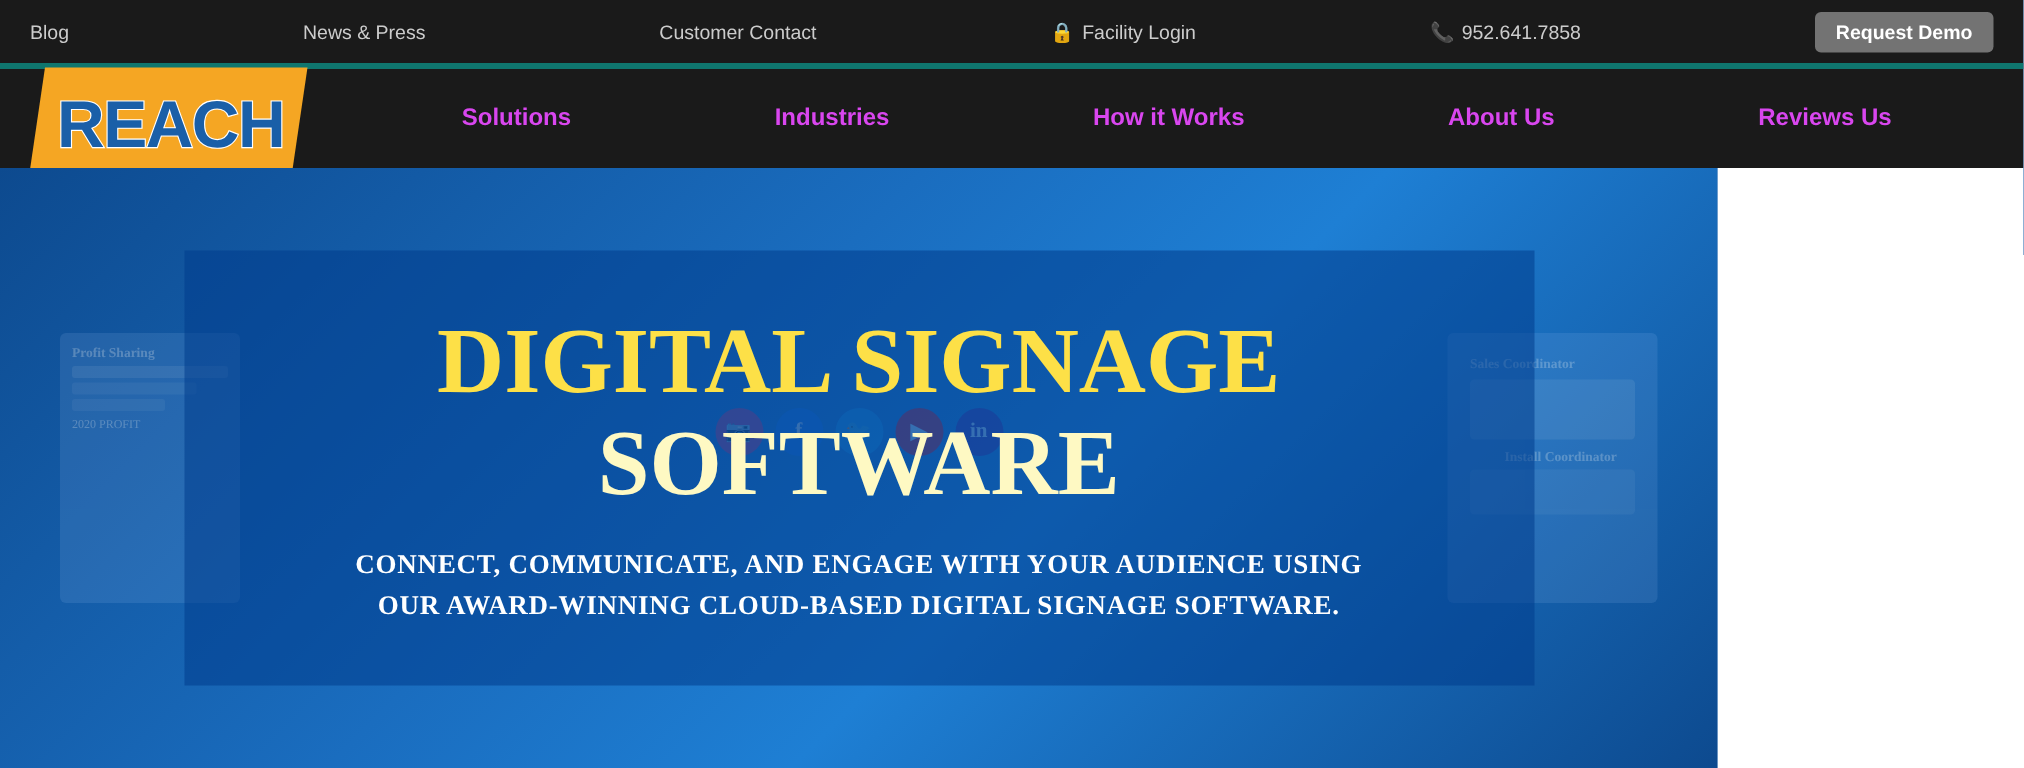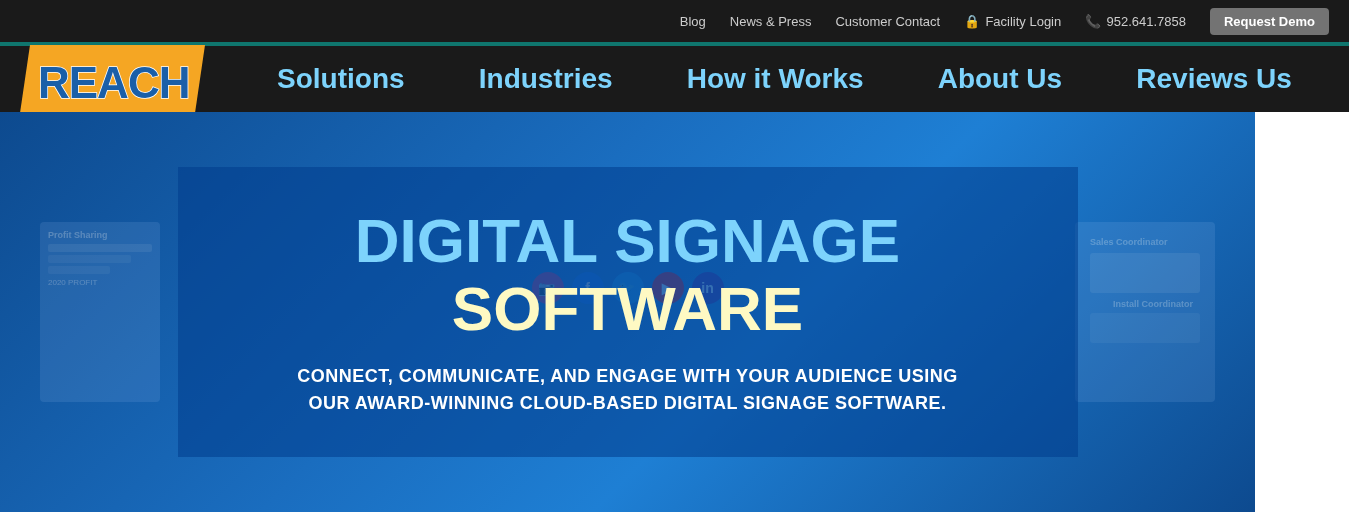--- a/index.html
+++ b/index.html
@@ -4,21 +4,21 @@
   <style>
     * { margin: 0; padding: 0; box-sizing: border-box; }
     body { font-family: Arial, sans-serif; width: 1349px; overflow: hidden; }
 
     
     .top-bar {
       background: #1a1a1a;
       height: 42px;
       display: flex;
       align-items: center;
-      justify-content: flex-end;
+      justify-content: space-between;
       padding: 0 20px;
       gap: 24px;
     }
     .top-bar a {
       color: #ccc;
       text-decoration: none;
       font-size: 13px;
     }
     .facility-login {
       display: flex;
@@ -74,39 +74,40 @@
       width: 200px;
       height: 78px;
     }
     .nav-links {
       display: flex;
       align-items: center;
       justify-content: space-around;
       flex: 1;
     }
     .nav-item {
-      color: #7dd3fc;
-      font-size: 28px;
+      color: #d946ef;
+      font-size: 16px;
       font-weight: bold;
       text-decoration: none;
       cursor: pointer;
       white-space: nowrap;
       padding: 0 10px;
     }
 
     
     .hero {
       position: relative;
-      width: 1255px;
+      width: 1145px;
       height: 400px;
       background: #1a5fa8;
       overflow: hidden;
       display: flex;
       align-items: center;
       justify-content: center;
+      font-family: Liberation Serif, serif;
     }
     
     .hero-bg {
       position: absolute;
       inset: 0;
       background: linear-gradient(135deg, #0d4a8f 0%, #1a6dbf 40%, #1e7fd4 60%, #0d4a8f 100%);
     }
     
     .hero-content-box {
       position: relative;
@@ -116,21 +117,21 @@
       padding: 40px 50px;
       text-align: center;
     }
     .hero-title {
       font-size: 62px;
       font-weight: 900;
       text-transform: uppercase;
       line-height: 1.1;
       margin-bottom: 20px;
     }
-    .hero-title .white-text { color: #7dd3fc; }
+    .hero-title .white-text { color: #fde047; }
     .hero-title .orange-text { color: #fef9c3; }
     .hero-subtitle {
       color: #ffffff;
       font-size: 18px;
       font-weight: bold;
       text-transform: uppercase;
       line-height: 1.5;
       letter-spacing: 0.5px;
     }
     

